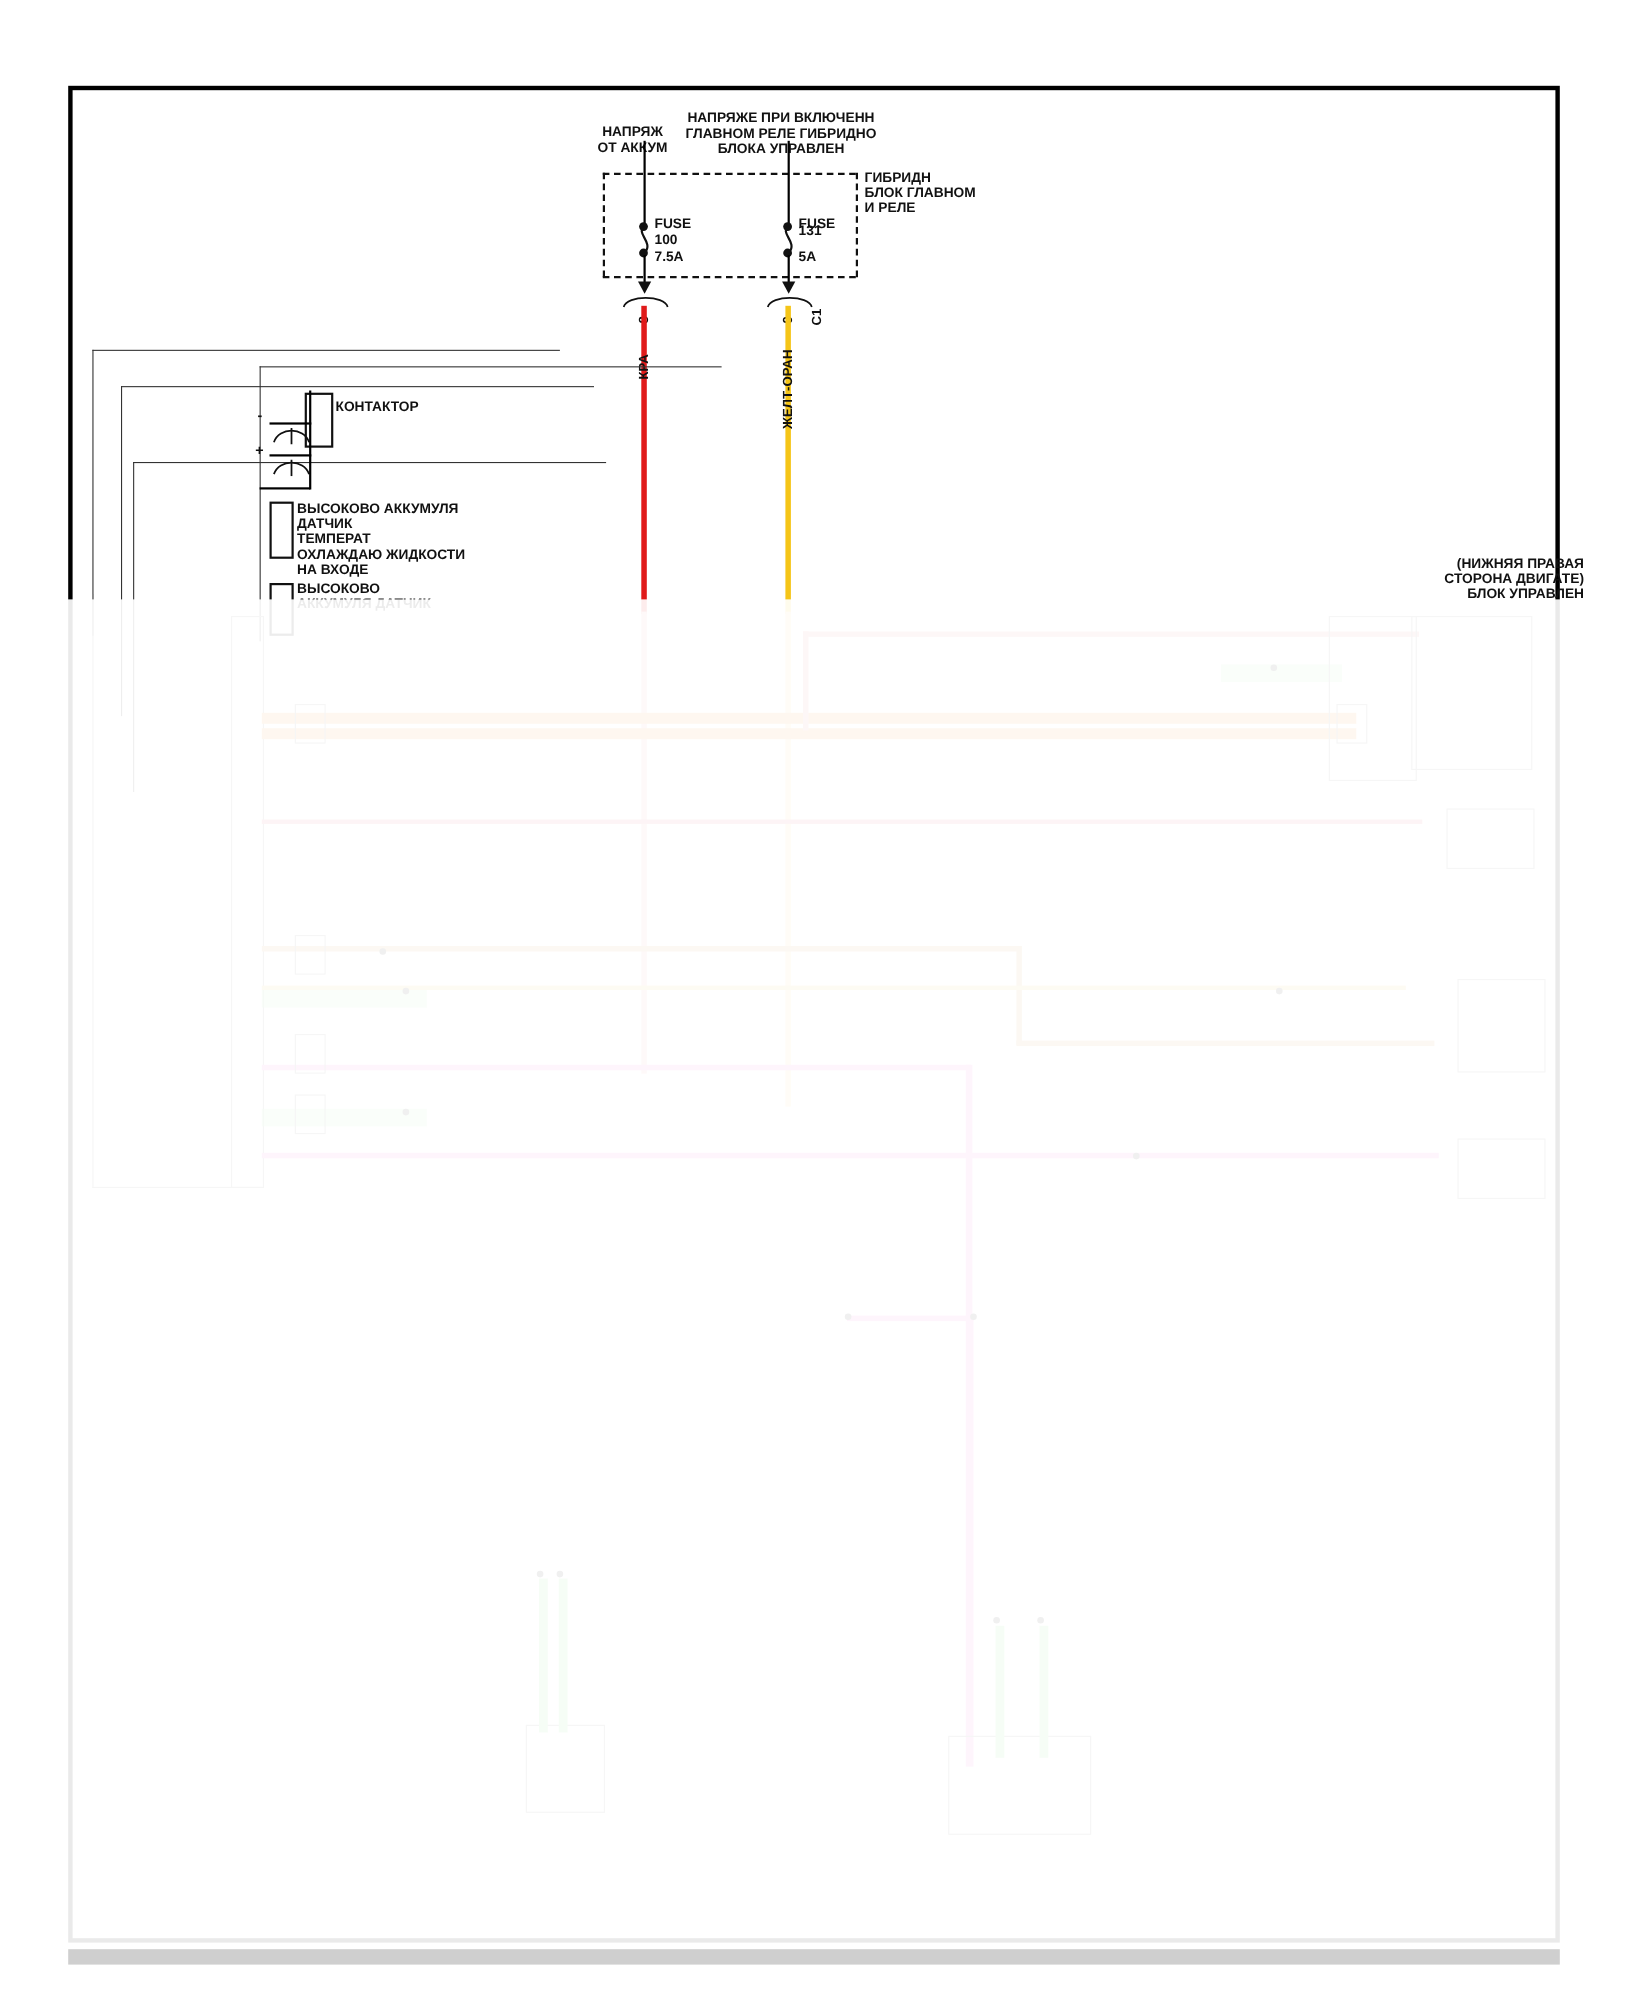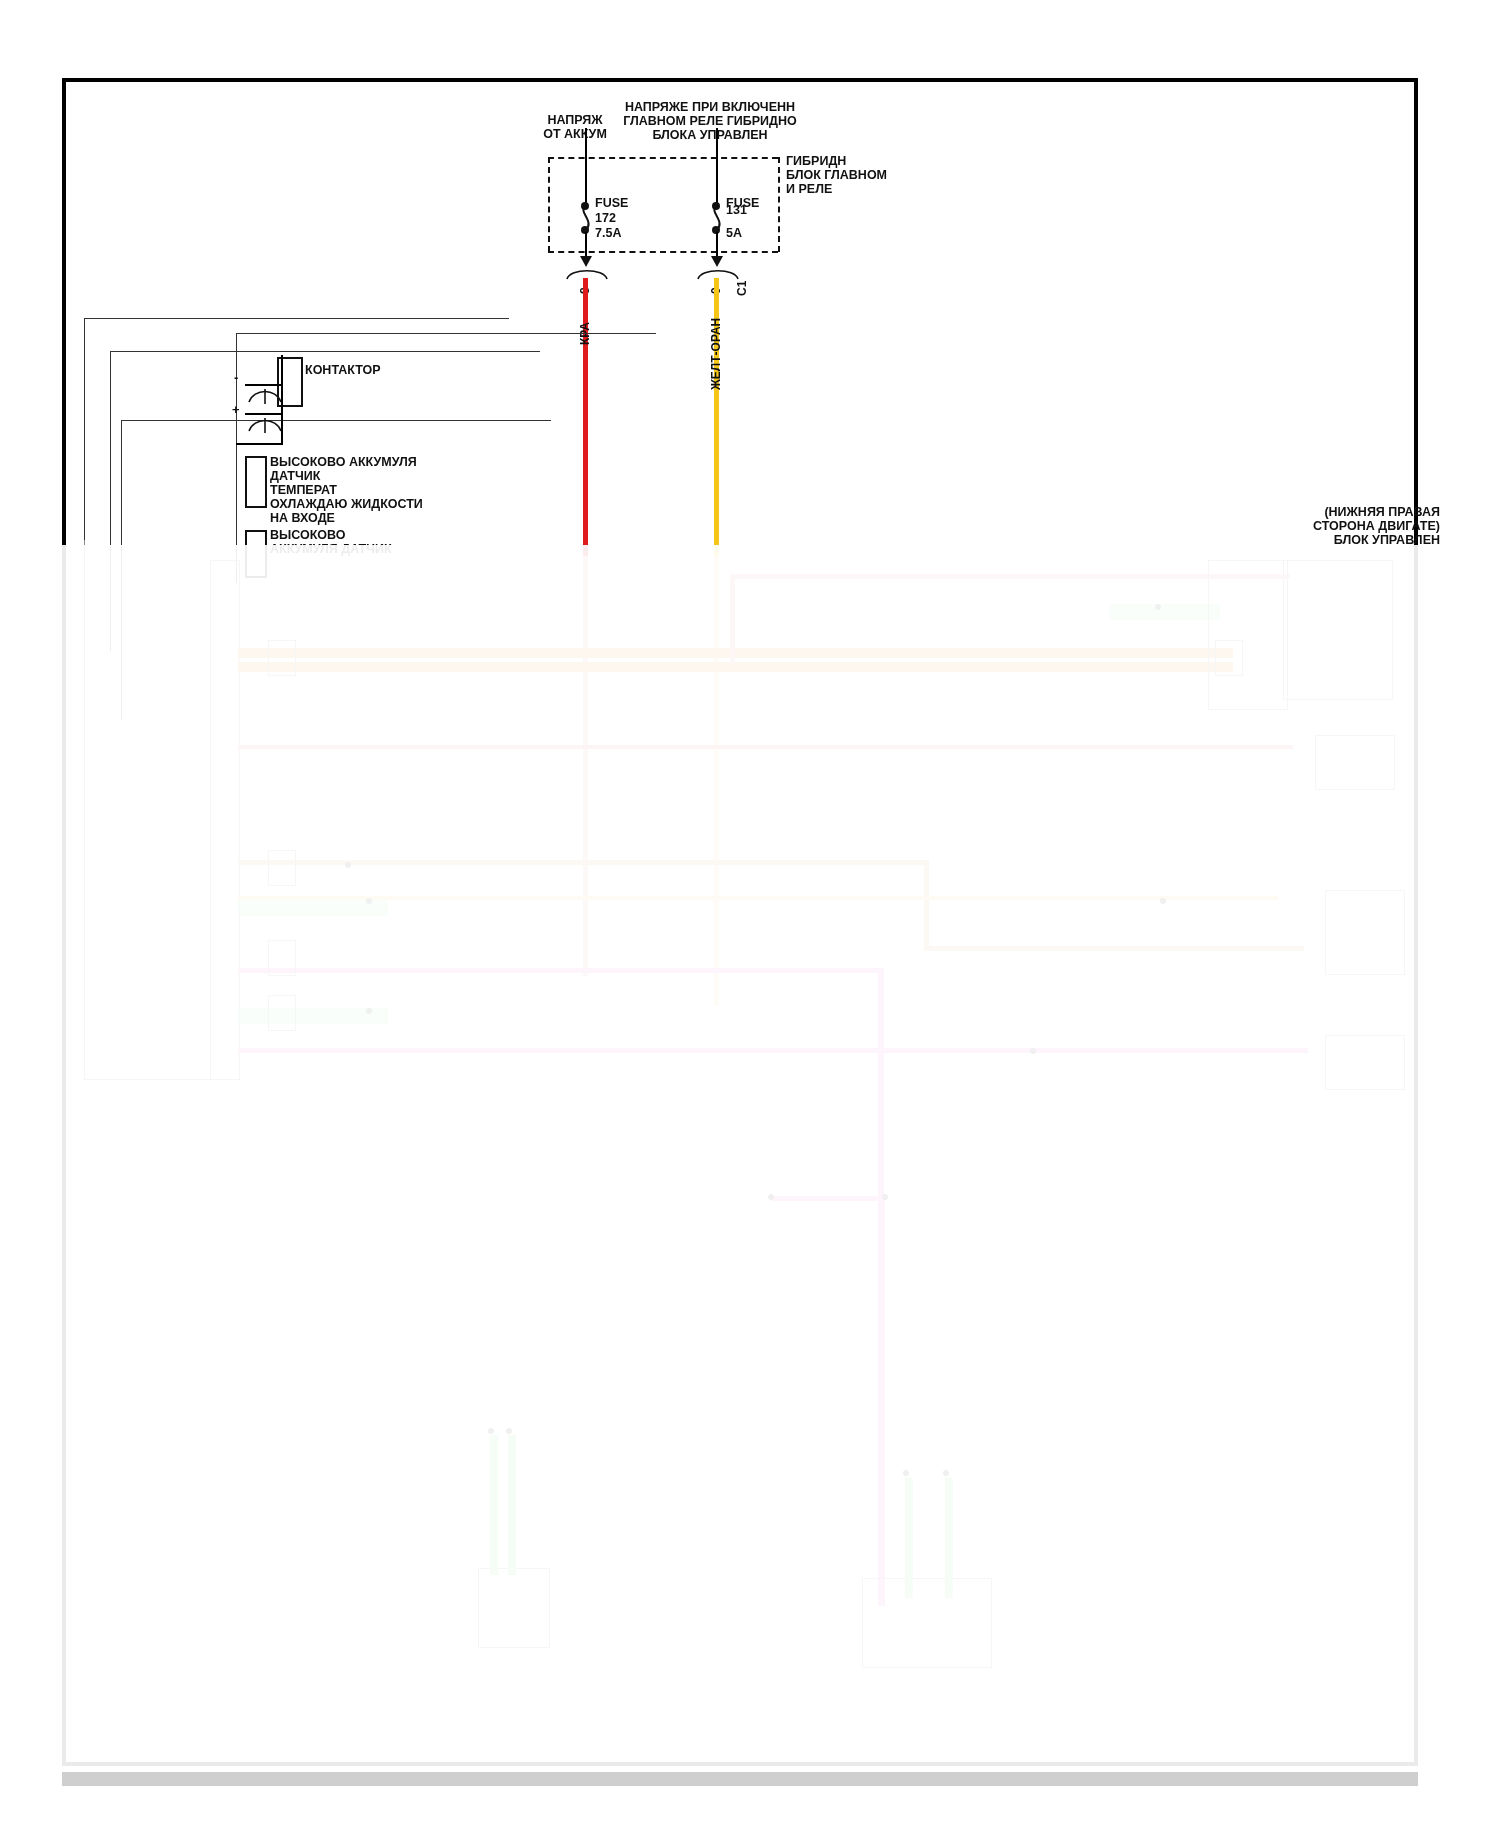--- a/index.html
+++ b/index.html
@@ -107,21 +107,21 @@
   <div class="vline" style="left:585px;top:128px;height:78px;"></div>
   <div class="dot" style="left:581px;top:202px;"></div>
   <svg class="squiggle" style="left:575px;top:205px;" width="22" height="26" viewBox="0 0 22 26">
     <path d="M11 1 C 2 7, 20 15, 11 25" stroke="#111" stroke-width="2" fill="none"></path>
   </svg>
   <div class="dot" style="left:581px;top:226px;"></div>
   <div class="vline" style="left:585px;top:232px;height:28px;"></div>
   <div class="arrow-down" style="left:580px;top:256px;"></div>
 
   <div class="txt" style="left:595px;top:196px;">FUSE</div>
-  <div class="txt" style="left:595px;top:211px;">172</div>
+  <div class="txt" style="left:595px;top:211px;">100</div>
   <div class="txt" style="left:595px;top:226px;">7.5A</div>
 
   <svg class="cup" style="left:566px;top:266px;" width="42" height="14" viewBox="0 0 42 14">
     <path d="M1 13 C 4 2, 38 2, 41 13" stroke="#111" stroke-width="1.6" fill="none"></path>
   </svg>
   <div class="vtxt" style="left:578px;top:294px;">8</div>
 
   <div class="vline" style="left:716px;top:128px;height:78px;"></div>
   <div class="dot" style="left:712px;top:202px;"></div>
   <svg class="squiggle" style="left:706px;top:205px;" width="22" height="26" viewBox="0 0 22 26">

